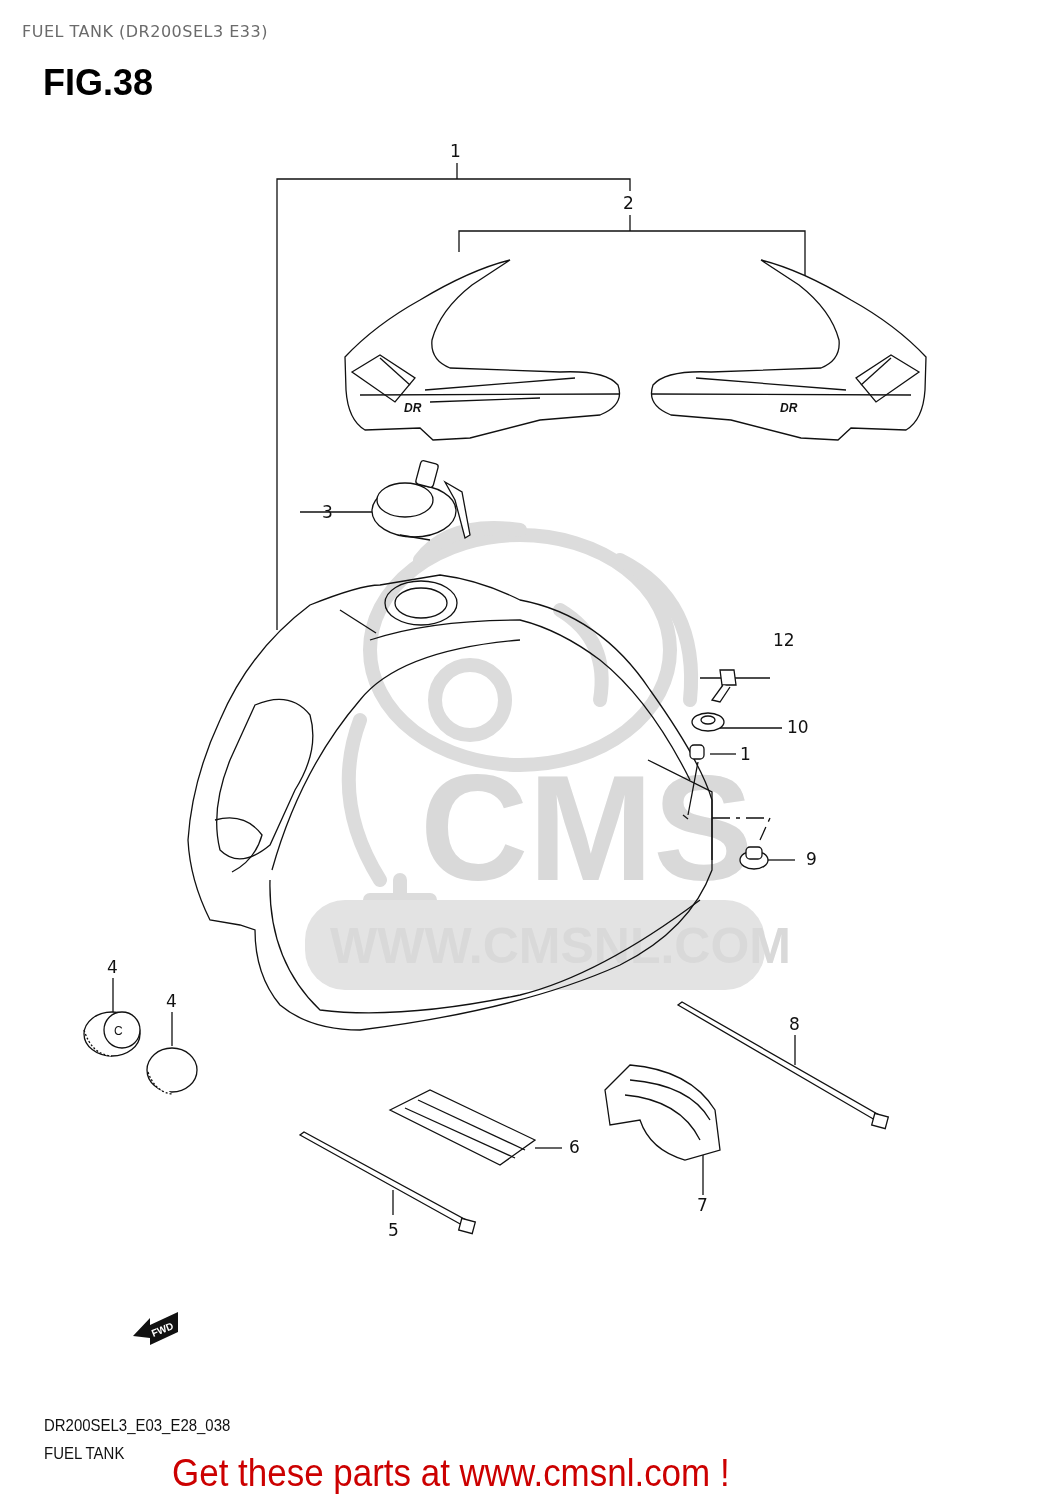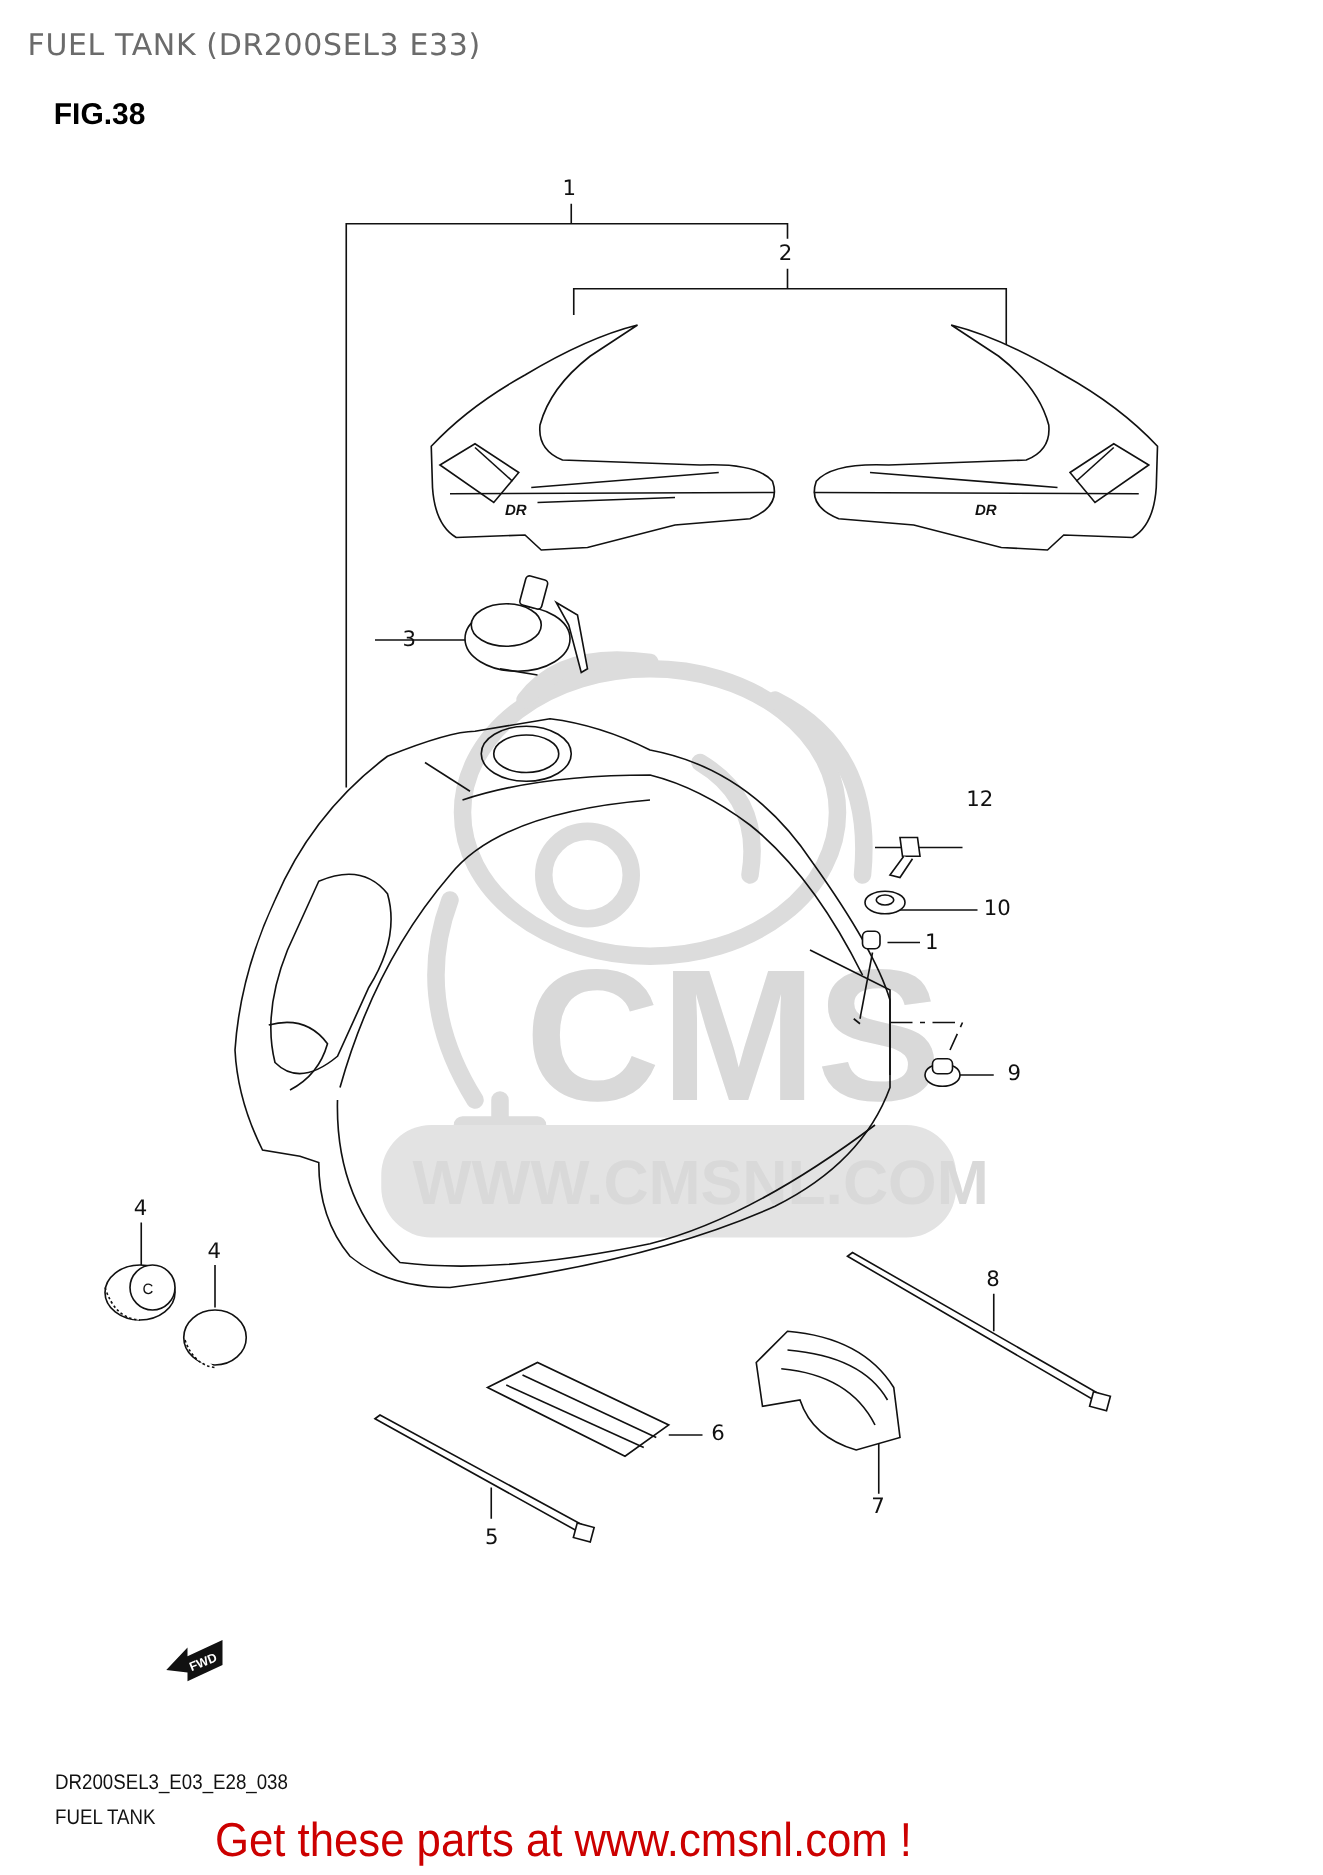--- a/index.html
+++ b/index.html
@@ -1,19 +1,19 @@
 <!DOCTYPE html>
 <html><head>
 <meta charset="utf-8">
 <style>
   html, body { margin:0; padding:0; background:#ffffff; }
   body { width:1058px; height:1500px; position:relative; overflow:hidden; font-family:"Liberation Sans", sans-serif; }
   .abs { position:absolute; }
-  .header-title { left:22px; top:22px; font-size:24px; color:#6b6b6b; font-family:"DejaVu Sans", sans-serif; letter-spacing:0.5px; white-space:nowrap; }
-  .fig-label { left:43px; top:62px; font-size:24px; font-weight:bold; color:#000; font-family:"Liberation Sans", sans-serif;margin-top:16px; }
+  .header-title { left:22px; top:22px; font-size:16px; color:#6b6b6b; font-family:"DejaVu Sans", sans-serif; letter-spacing:0.5px; white-space:nowrap; }
+  .fig-label { left:43px; top:62px; font-size:36px; font-weight:bold; color:#000; font-family:"Liberation Sans", sans-serif; }
   .diagram { left:0; top:0; width:1058px; height:1500px; }
   .callout { font-family:"DejaVu Sans", sans-serif; font-size:17px; color:#111; position:absolute; line-height:1; }
   .footer-code { left:44px; top:1416px; font-size:17px; color:#111; font-family:"Liberation Sans", sans-serif; transform:scaleX(0.88); transform-origin:left; white-space:nowrap; }
   .footer-name { left:44px; top:1444px; font-size:17px; color:#111; font-family:"Liberation Sans", sans-serif; transform:scaleX(0.88); transform-origin:left; white-space:nowrap; }
   .promo { left:172px; top:1452px; font-size:38px; color:#cc0000; font-family:"Liberation Sans", sans-serif; white-space:nowrap; transform:scaleX(0.92); transform-origin:left; }
   .promo a { color:inherit; text-decoration:none; }
   .watermark-text { font-family:"Liberation Sans", sans-serif; font-weight:bold; fill:#d9d9d9; }
 </style>
 </head>
 <body>

